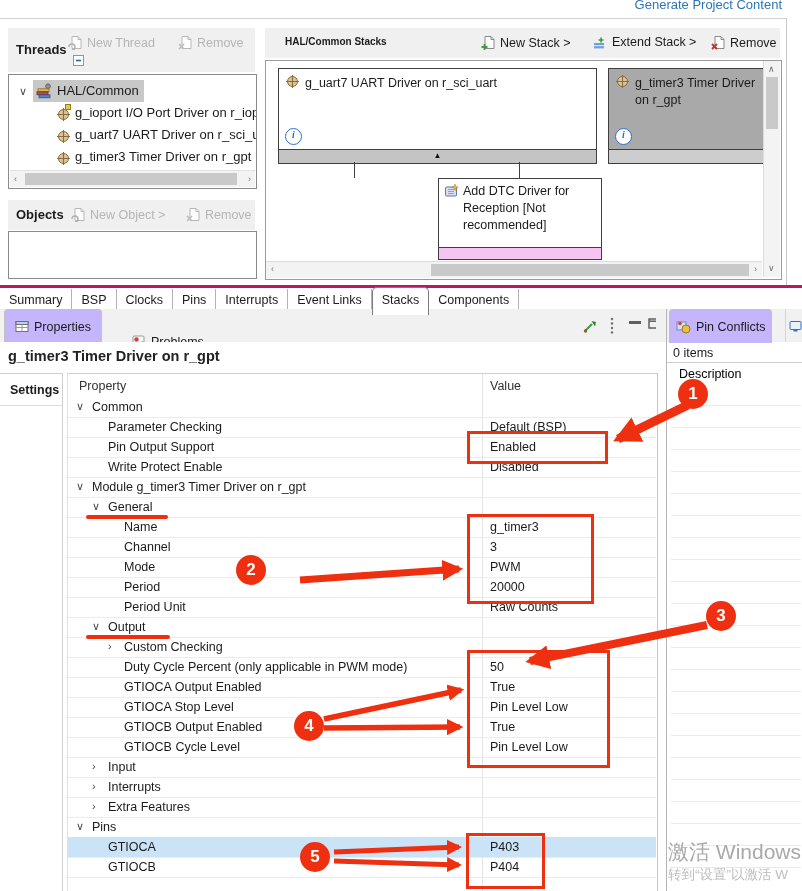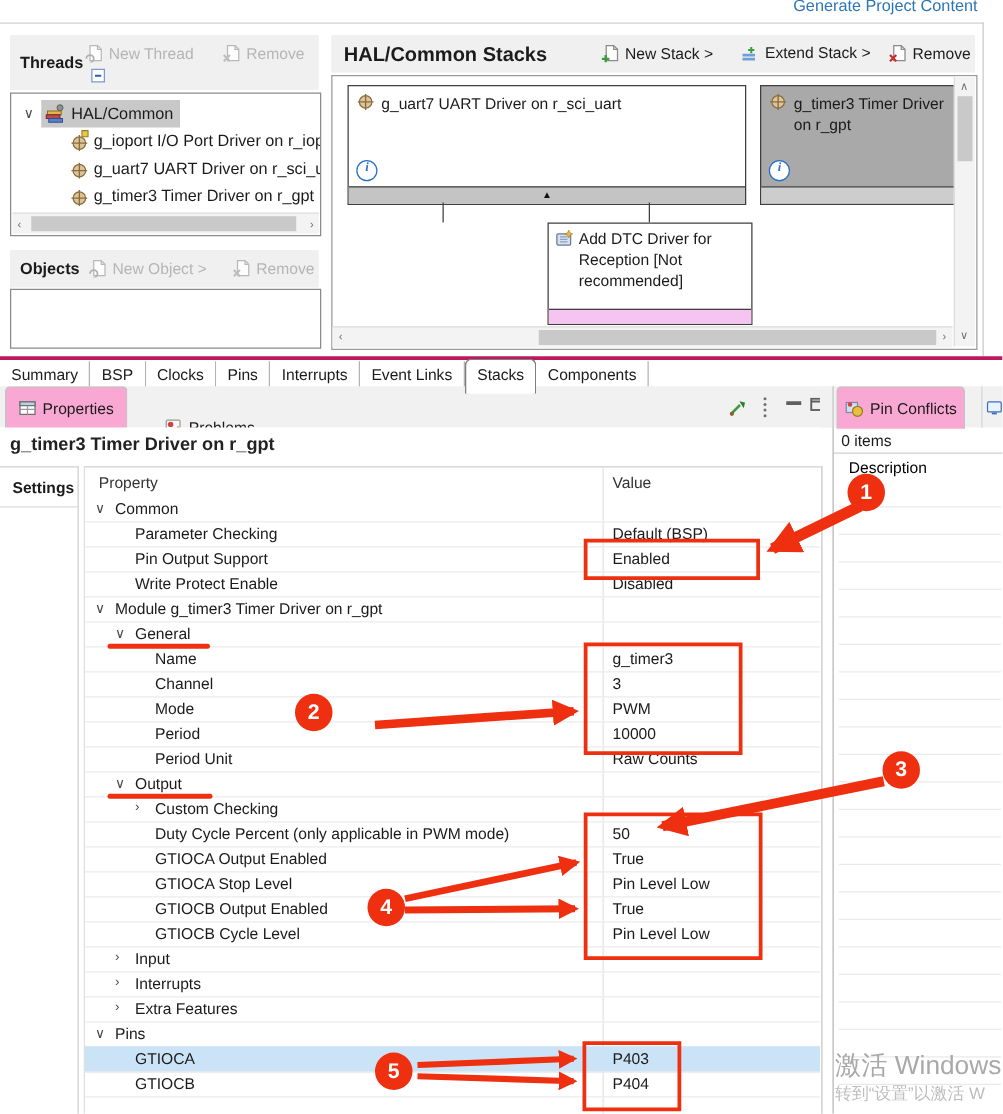--- a/index.html
+++ b/index.html
@@ -15,21 +15,21 @@
   .sfoot{position:absolute;left:0;right:0;bottom:0;height:13px;background:#c4c4c4;border-top:1px solid #3f3f3f;text-align:center;font-size:8px;line-height:12px;color:#111}
   .pfoot{position:absolute;left:0;right:0;bottom:0;height:11px;background:#f6c4f0;border-top:1px solid #3f3f3f}
   .info{display:inline-block;width:15px;height:15px;border:1px solid #2a6fc9;border-radius:50%;color:#2a6fc9;background:#fff;font:italic bold 10px "Liberation Serif",serif;text-align:center;line-height:12px}
   .conn{position:absolute;width:1px;background:#3f3f3f}
   .sb{position:absolute;background:#f3f3f3}
   .sbthumb{position:absolute;background:#c9c9c9}
   .sbarrow{position:absolute;color:#6f6f6f;font-size:9px;line-height:9px}
   .mtabbar{position:absolute;left:0;top:285px;width:802px;height:23px;border-top:3px solid #be185d;border-bottom:1px solid #b3b3b3;background:#fff;white-space:nowrap}
   .mtab{display:inline-block;height:22px;padding:4px 9px 0;border-right:1px solid #b3b3b3;background:#fff}
   .mtab-active{border:1px solid #7d7d7d;border-bottom:none;border-radius:5px 5px 0 0;margin-top:-1px;padding-top:5px;position:relative;z-index:2}
-  .etab-active{display:inline-flex;align-items:center;gap:5px;background:#f9a8d4;border:1px solid #c2c2c2;border-bottom:none;border-radius:4px 4px 0 0;height:100%;padding:0 10px}
+  .etab-active{display:inline-flex;align-items:center;gap:5px;background:#c4b5fd;border:1px solid #c2c2c2;border-bottom:none;border-radius:4px 4px 0 0;height:100%;padding:0 10px}
   .etab{display:inline-flex;align-items:center;gap:5px;height:100%;padding:16px 10px}
   .prow{position:absolute;left:0;width:588px;height:20px;border-bottom:1px solid #ececec;white-space:nowrap}
   .prow .exp{position:absolute;top:3px;font-size:11px;color:#4a4a4a}
   .prow .plabel{position:absolute;top:3px}
   .prow .pvalue{position:absolute;left:422px;top:3px}
   .hl{background:#cbe3f7}
   .pcrow{height:21px;border-bottom:1px solid #eaeaea}
   .anno{position:absolute;border:3px solid #ee2f10;z-index:40}
   .annoline{position:absolute;background:#ee2f10;z-index:40;border-radius:2px}
   .circ{position:absolute;width:30px;height:30px;border-radius:50%;background:#ee2f10;color:#fff;font-weight:700;font-size:17px;display:flex;align-items:center;justify-content:center;z-index:51}
@@ -130,21 +130,21 @@
           <path d="M4 1.5h6l3 3v9H4z" fill="#fdfdfd" stroke="#b8b8b8"></path>
           <path d="M10 1.5v3h3" fill="none" stroke="#b8b8b8"></path>
           <path d="M1 9l5 5M6 9l-5 5" stroke="#bdbdbd" stroke-width="1.6"></path>
         </svg>
       <span>Remove</span>
     </span>
   </div>
   <div class="abs panelbox" style="left:8px;top:231px;width:247px;height:46px"></div>
 
   <div class="abs tb" style="left:265px;top:28px;width:515px;height:30px">
-    <span class="abs bold" style="left:10px;top:8px;font-size:16px">HAL/Common Stacks</span>
+    <span class="abs bold" style="left:20px;top:8px;font-size:10px">HAL/Common Stacks</span>
     <span class="abs ibtn hdrbtn" style="left:216px;top:7px">
       <svg width="15" height="15" viewBox="0 0 15 15">
           <path d="M4 1.5h6l3 3v9H4z" fill="#fdfdfd" stroke="#8a8a8a"></path>
           <path d="M10 1.5v3h3" fill="none" stroke="#8a8a8a"></path>
           <path d="M3.5 9v6M0.5 12h6" stroke="#3f9b3f" stroke-width="1.8"></path>
         </svg>
       <span>New Stack &gt;</span>
     </span>
     <span class="abs ibtn hdrbtn" style="left:328px;top:7px">
       <svg width="15" height="14" viewBox="0 0 15 14">
@@ -316,21 +316,21 @@
           <span class="pvalue">3</span>
         </div>
         <div class="prow" style="top: 160px;">
           <span class="exp" style="left:40px"></span>
           <span class="plabel" style="left:56px">Mode</span>
           <span class="pvalue">PWM</span>
         </div>
         <div class="prow" style="top: 180px;">
           <span class="exp" style="left:40px"></span>
           <span class="plabel" style="left:56px">Period</span>
-          <span class="pvalue">10000</span>
+          <span class="pvalue">20000</span>
         </div>
         <div class="prow" style="top: 200px;">
           <span class="exp" style="left:40px"></span>
           <span class="plabel" style="left:56px">Period Unit</span>
           <span class="pvalue">Raw Counts</span>
         </div>
         <div class="prow" style="top: 220px;">
           <span class="exp" style="left:24px">∨</span>
           <span class="plabel" style="left:40px">Output</span>
           <span class="pvalue"></span>

